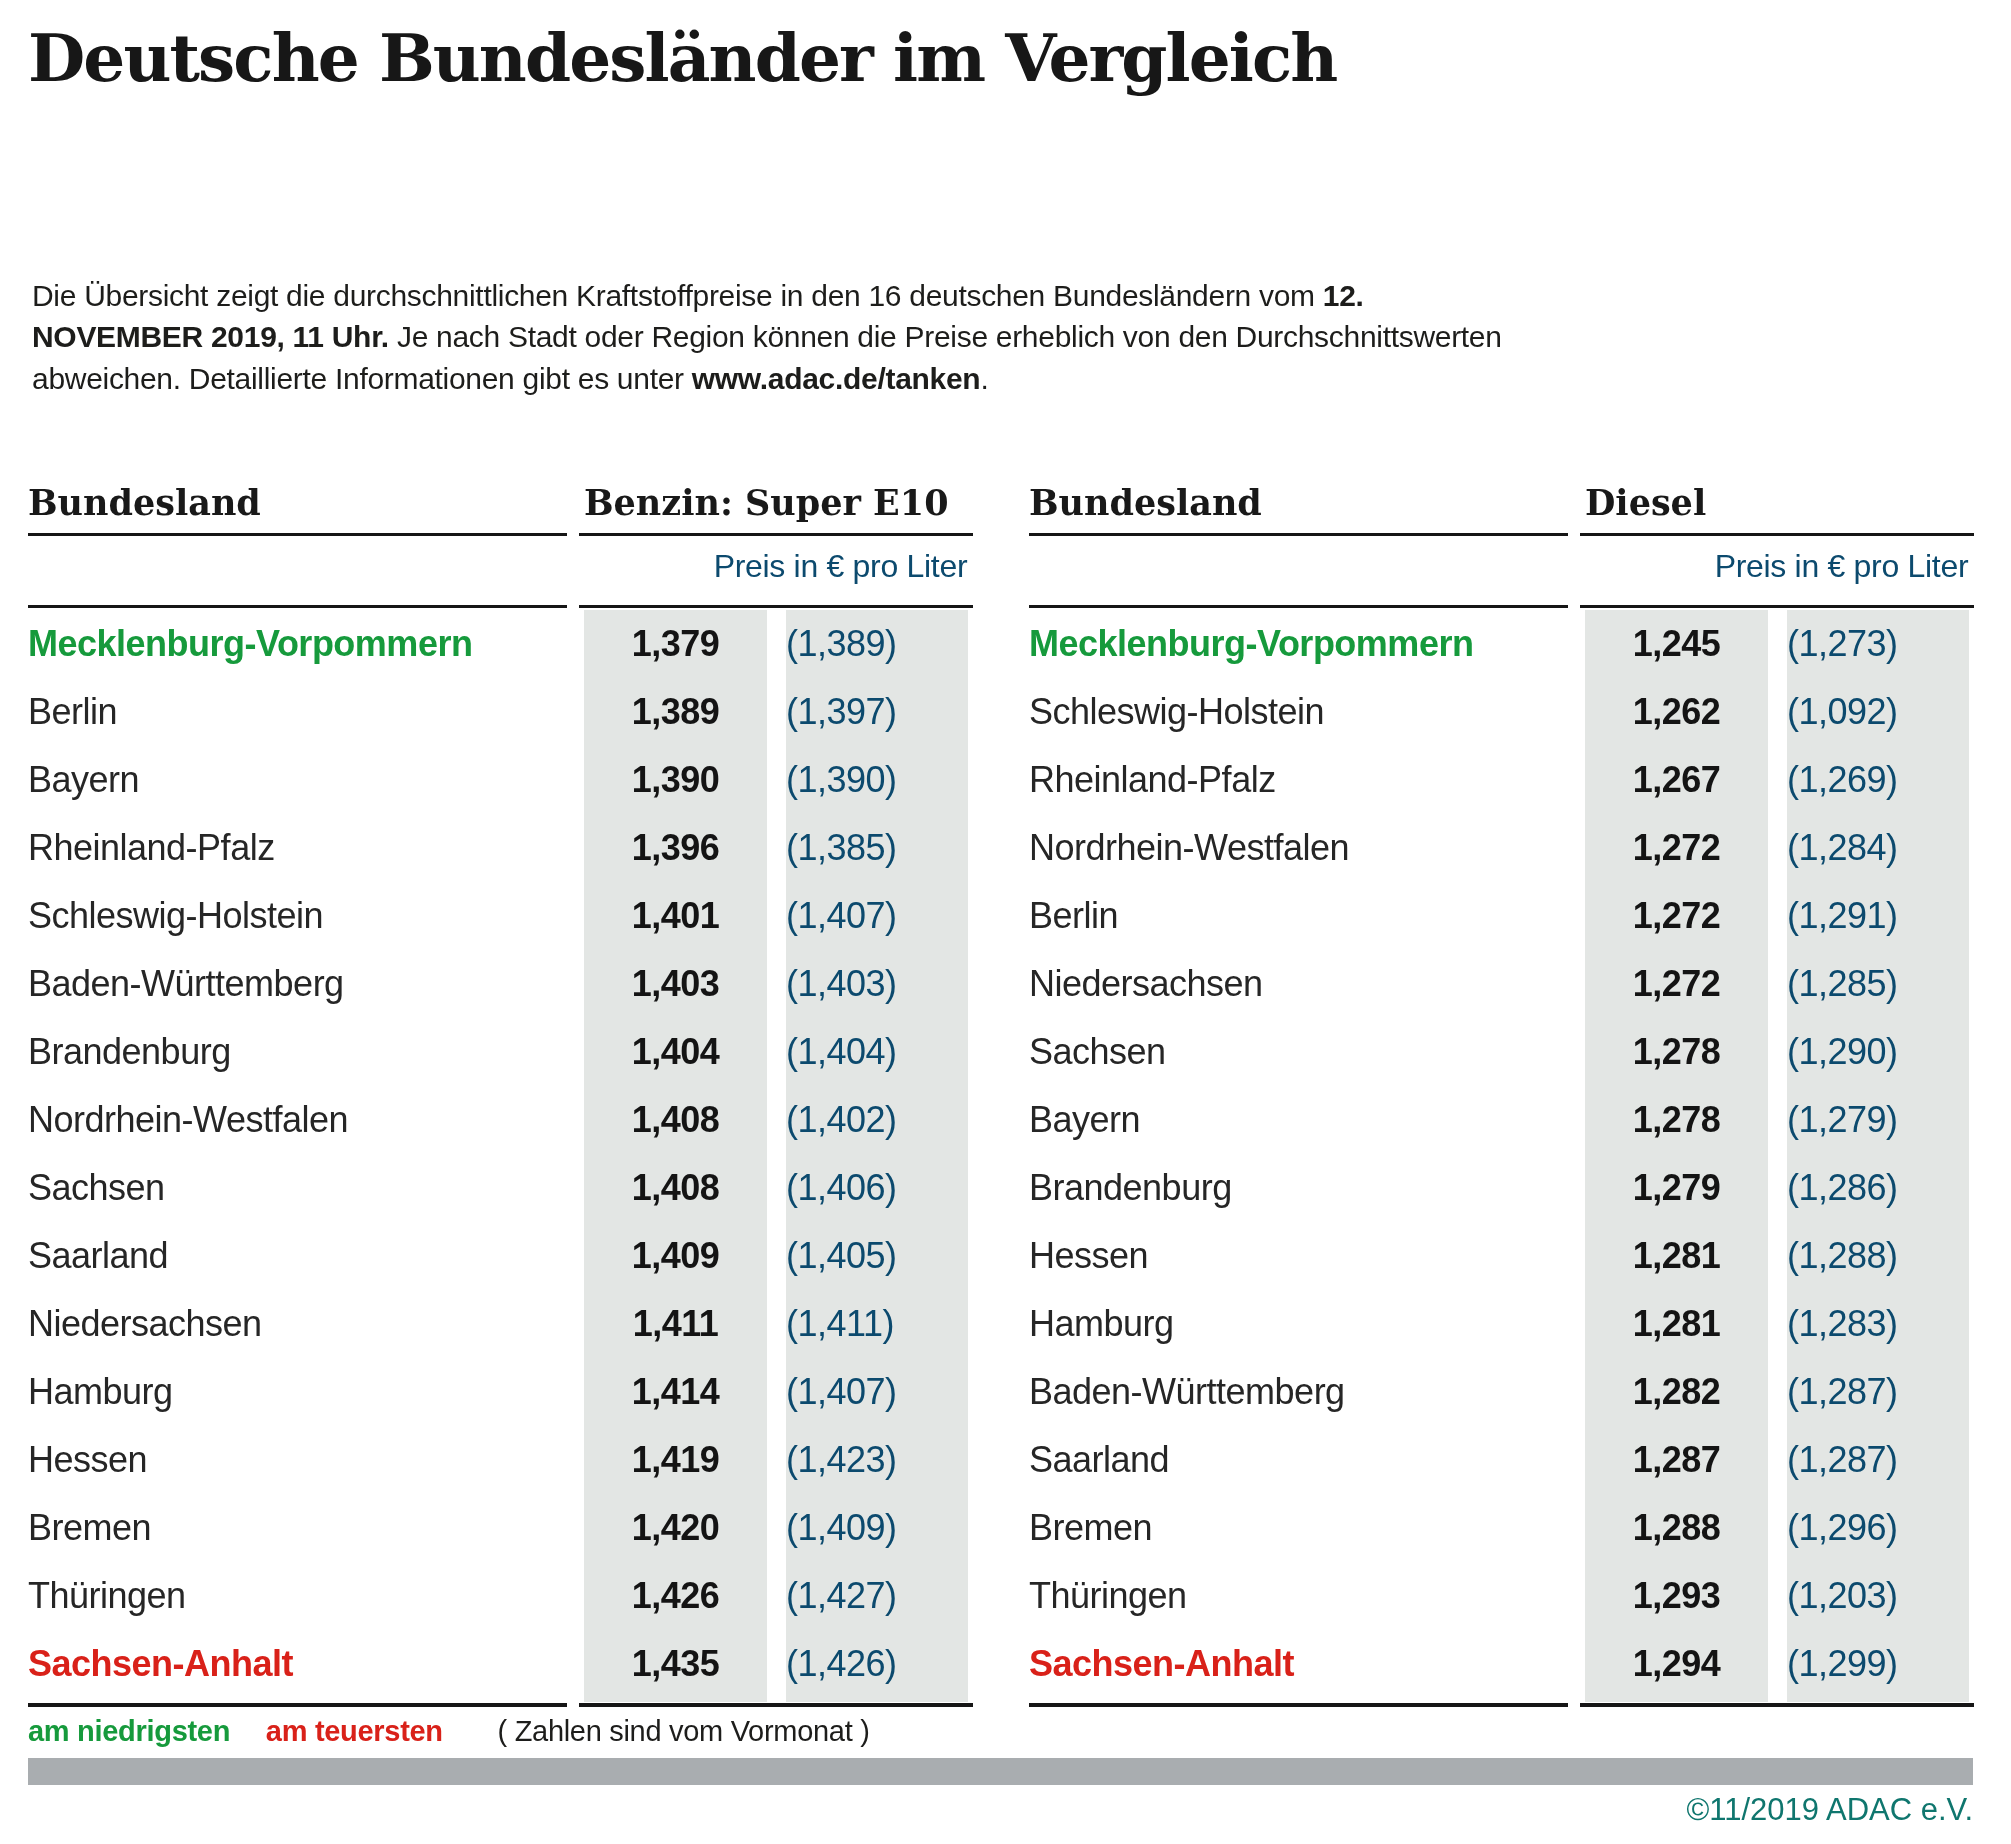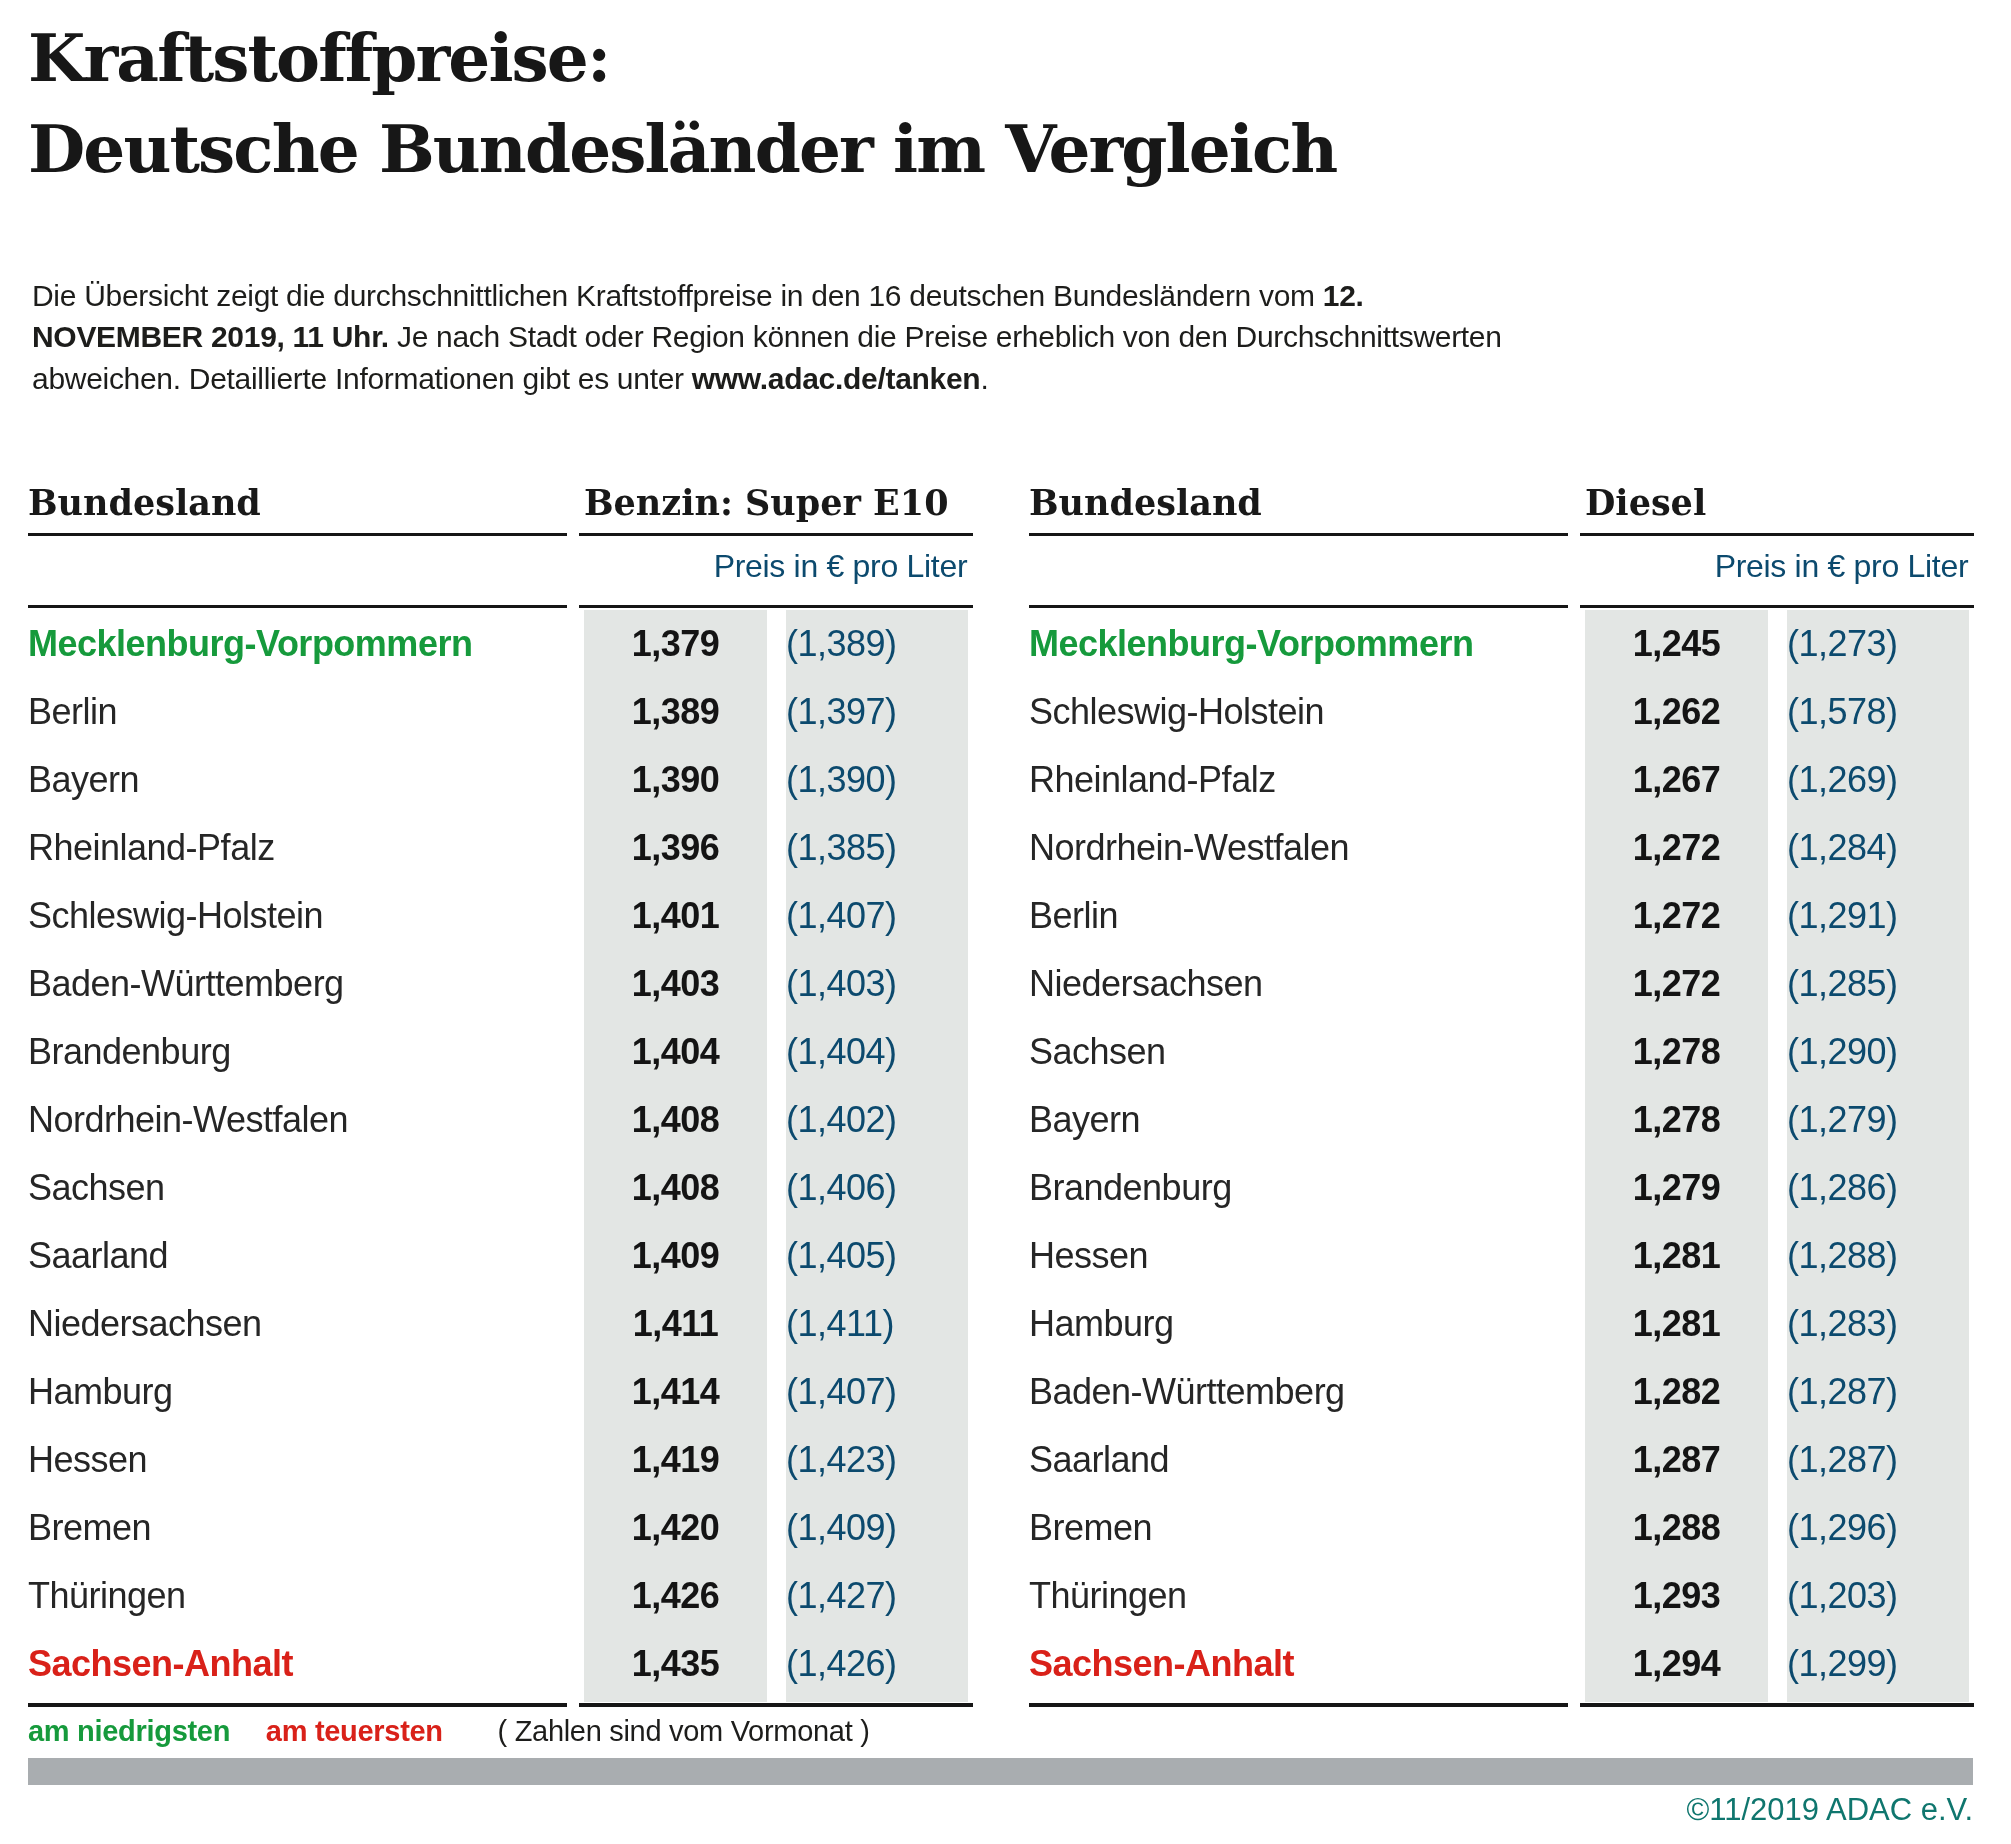--- a/index.html
+++ b/index.html
@@ -64,21 +64,20 @@
   .lg-low{color:#169a3c;font-weight:700;}
   .lg-high{color:#d92119;font-weight:700;margin-left:28px;}
   .lg-note{color:#1d1d1b;margin-left:47px;}
   .graybar{position:absolute;left:28px;top:1758px;width:1945px;height:27.4px;background:#a9adb0;}
   .copyright{position:absolute;right:39px;top:1792px;font-size:31px;color:#0f766e;white-space:nowrap;}
 </style>
 </head>
 <body>
 
 <h1 class="title">
-    <span class="tl">Kraftstoffpreise:</span>
     <span class="tl">Deutsche Bundesländer im Vergleich</span>
   </h1>
 
 <p class="intro"><span>Die Übersicht zeigt die durchschnittlichen Kraftstoffpreise in den 16 deutschen Bundesländern vom </span><b>12. NOVEMBER 2019, 11 Uhr.</b><span> Je nach Stadt oder Region können die Preise erheblich von den Durchschnittswerten abweichen. Detaillierte Informationen gibt es unter </span><b>www.adac.de/tanken</b><span>.</span></p>
 
 <div class="ftable" id="t1">
   <span class="col1h">Bundesland</span>
   <span class="col2h">Benzin: Super E10</span>
   <div class="rule rule1 seg-a"></div>
   <div class="rule rule1 seg-b"></div>
@@ -185,21 +184,21 @@
     <div class="band band1"></div>
     <div class="band band2"></div>
     <div class="row">
         <span class="land lowest">Mecklenburg-Vorpommern</span>
         <span class="val">1,245</span>
         <span class="prev">(1,273)</span>
       </div>
     <div class="row">
         <span class="land">Schleswig-Holstein</span>
         <span class="val">1,262</span>
-        <span class="prev">(1,578)</span>
+        <span class="prev">(1,092)</span>
       </div>
     <div class="row">
         <span class="land">Rheinland-Pfalz</span>
         <span class="val">1,267</span>
         <span class="prev">(1,269)</span>
       </div>
     <div class="row">
         <span class="land">Nordrhein-Westfalen</span>
         <span class="val">1,272</span>
         <span class="prev">(1,284)</span>

